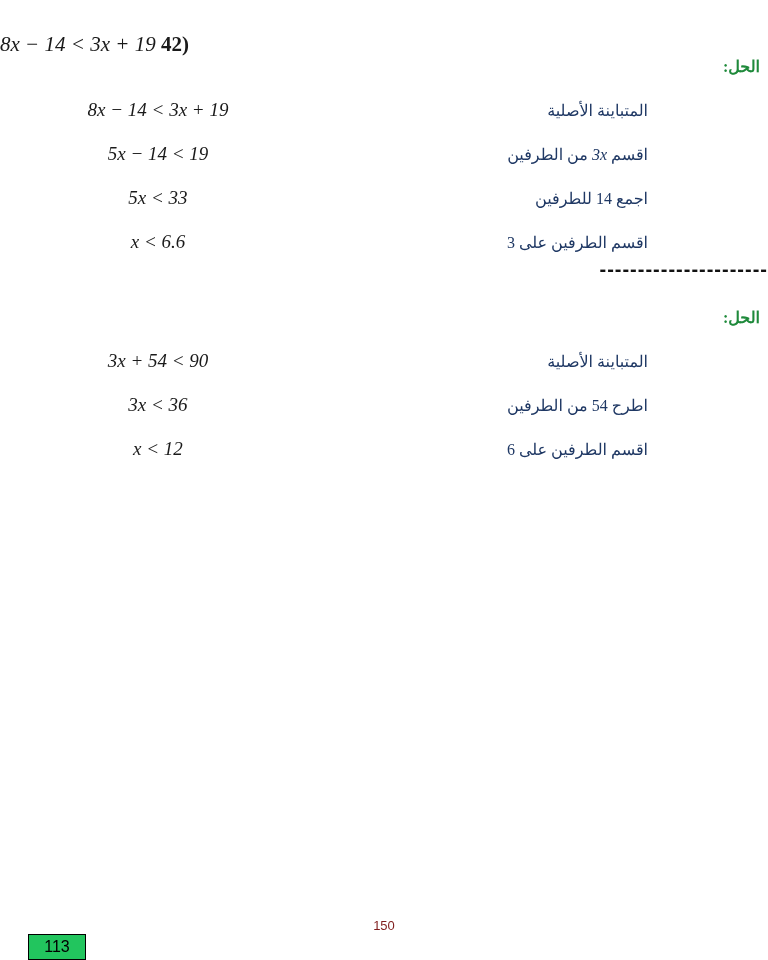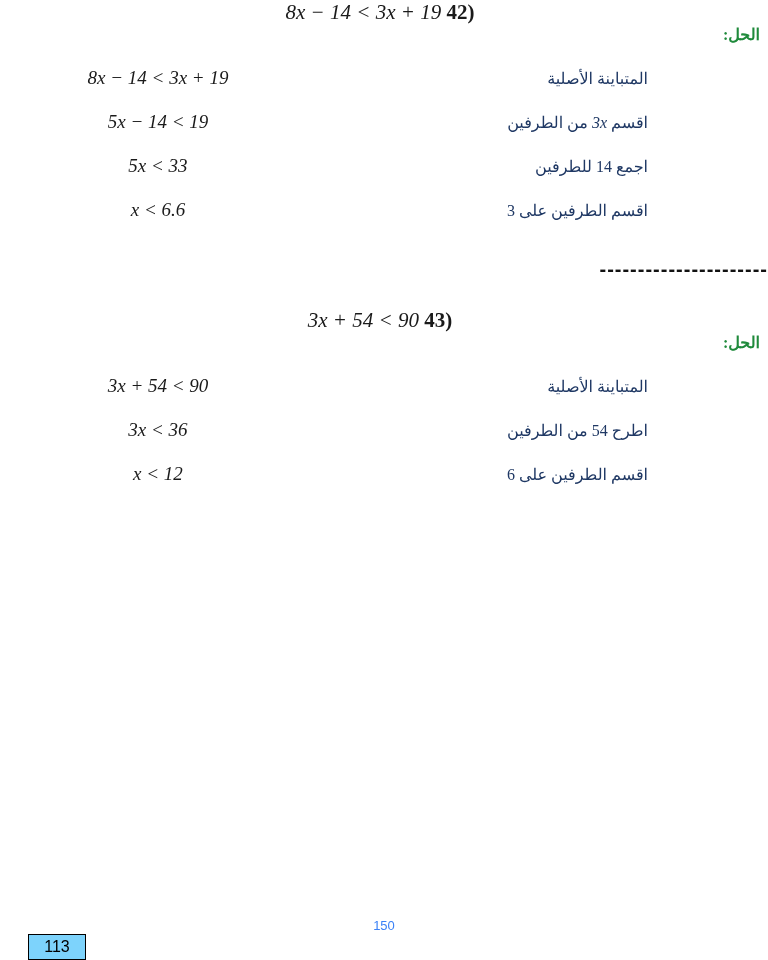--- a/index.html
+++ b/index.html
@@ -23,27 +23,28 @@
   }
 
   
   .problem {
     position: absolute;
     left: 0;
     width: 768px;
   }
 
   .problem-title {
-    text-align: center;
+    text-align: left;
     padding-right: 8px;
     font-size: 21px;
     color: #1f3864;
     font-weight: bold;
     direction: rtl;
     white-space: nowrap;
+    margin-top: 32px;
   }
   .problem-title .expr {
     font-family: "Liberation Serif", serif;
     font-style: italic;
     font-weight: normal;
     color: #1a1a1a;
     font-size: 21px;
   }
   .problem-title .num {
     font-weight: bold;
@@ -112,35 +113,35 @@
     direction: ltr;
   }
 
   
   .page-number {
     position: absolute;
     left: 0;
     width: 768px;
     text-align: center;
     font-size: 13px;
-    color: #3b82f6;
+    color: #7f1d1d;
     font-family: "Liberation Sans", sans-serif;
   }
 
   .corner-box {
     position: absolute;
     border: 1px solid #000000;
     box-sizing: border-box;
     display: flex;
     align-items: center;
     justify-content: center;
     font-size: 16px;
     font-family: "Liberation Sans", sans-serif;
     color: #000000;
-    background: #7dd3fc;
+    background: #22c55e;
   }
 </style>
 </head>
 <body>
 
 <div class="page">
 
   <div class="problem" style="top:0px;">
     <div class="problem-title">
       <span class="num">(42</span>
@@ -170,24 +171,20 @@
         <td class="reason">اقسم الطرفين على 3</td>
         <td class="expr">x &lt; 6.6</td>
       </tr>
     </tbody>
       </table>
   </div>
 
   <div class="divider" style="top:258px;">----------------------</div>
 
   <div class="problem" style="top:308px;">
-    <div class="problem-title">
-      <span class="num">(43</span>
-      <span class="expr">3x + 54 &lt; 90</span>
-    </div>
     <div class="solution-label">الحل:</div>
 
     <table class="steps">
       <tbody>
           <tr>
         <td class="spacer"></td>
         <td class="reason">المتباينة الأصلية</td>
         <td class="expr">3x + 54 &lt; 90</td>
       </tr>
       <tr>

